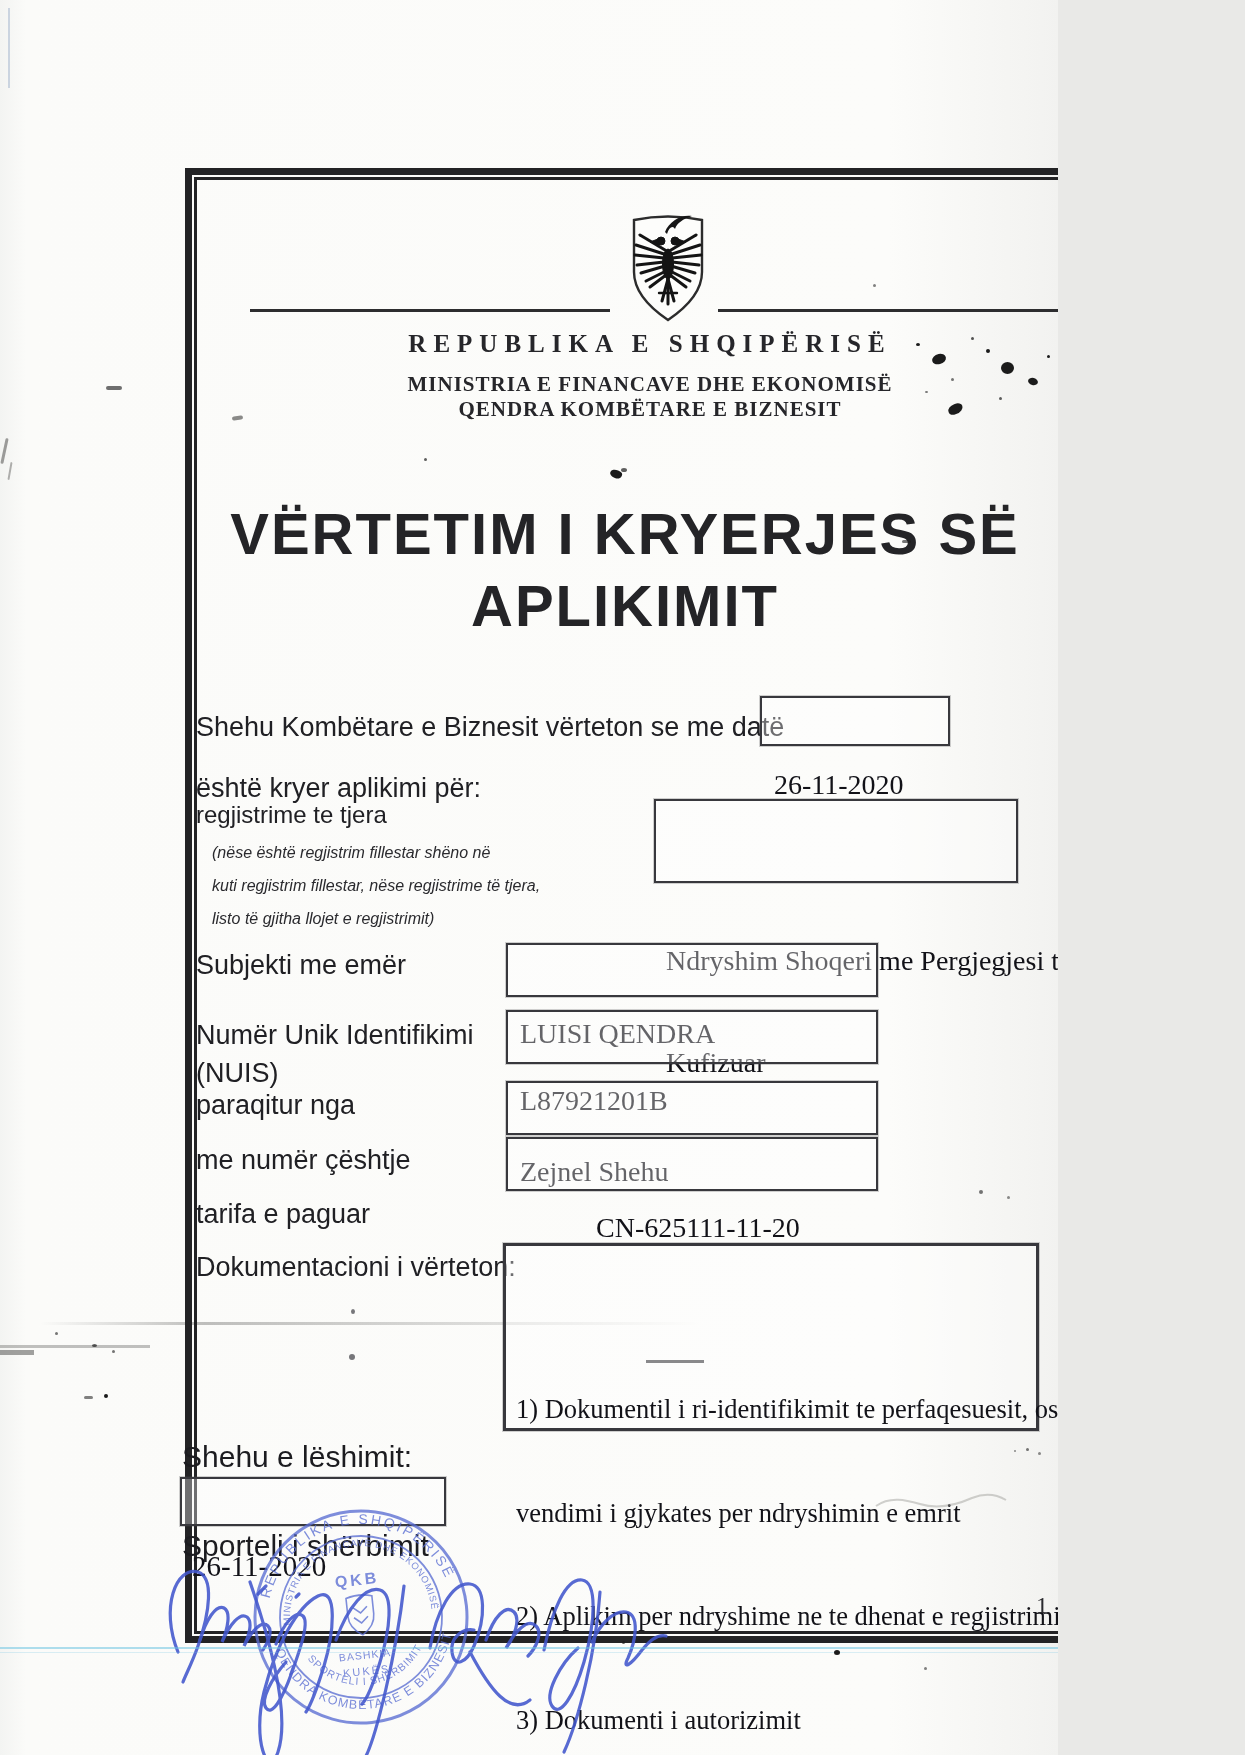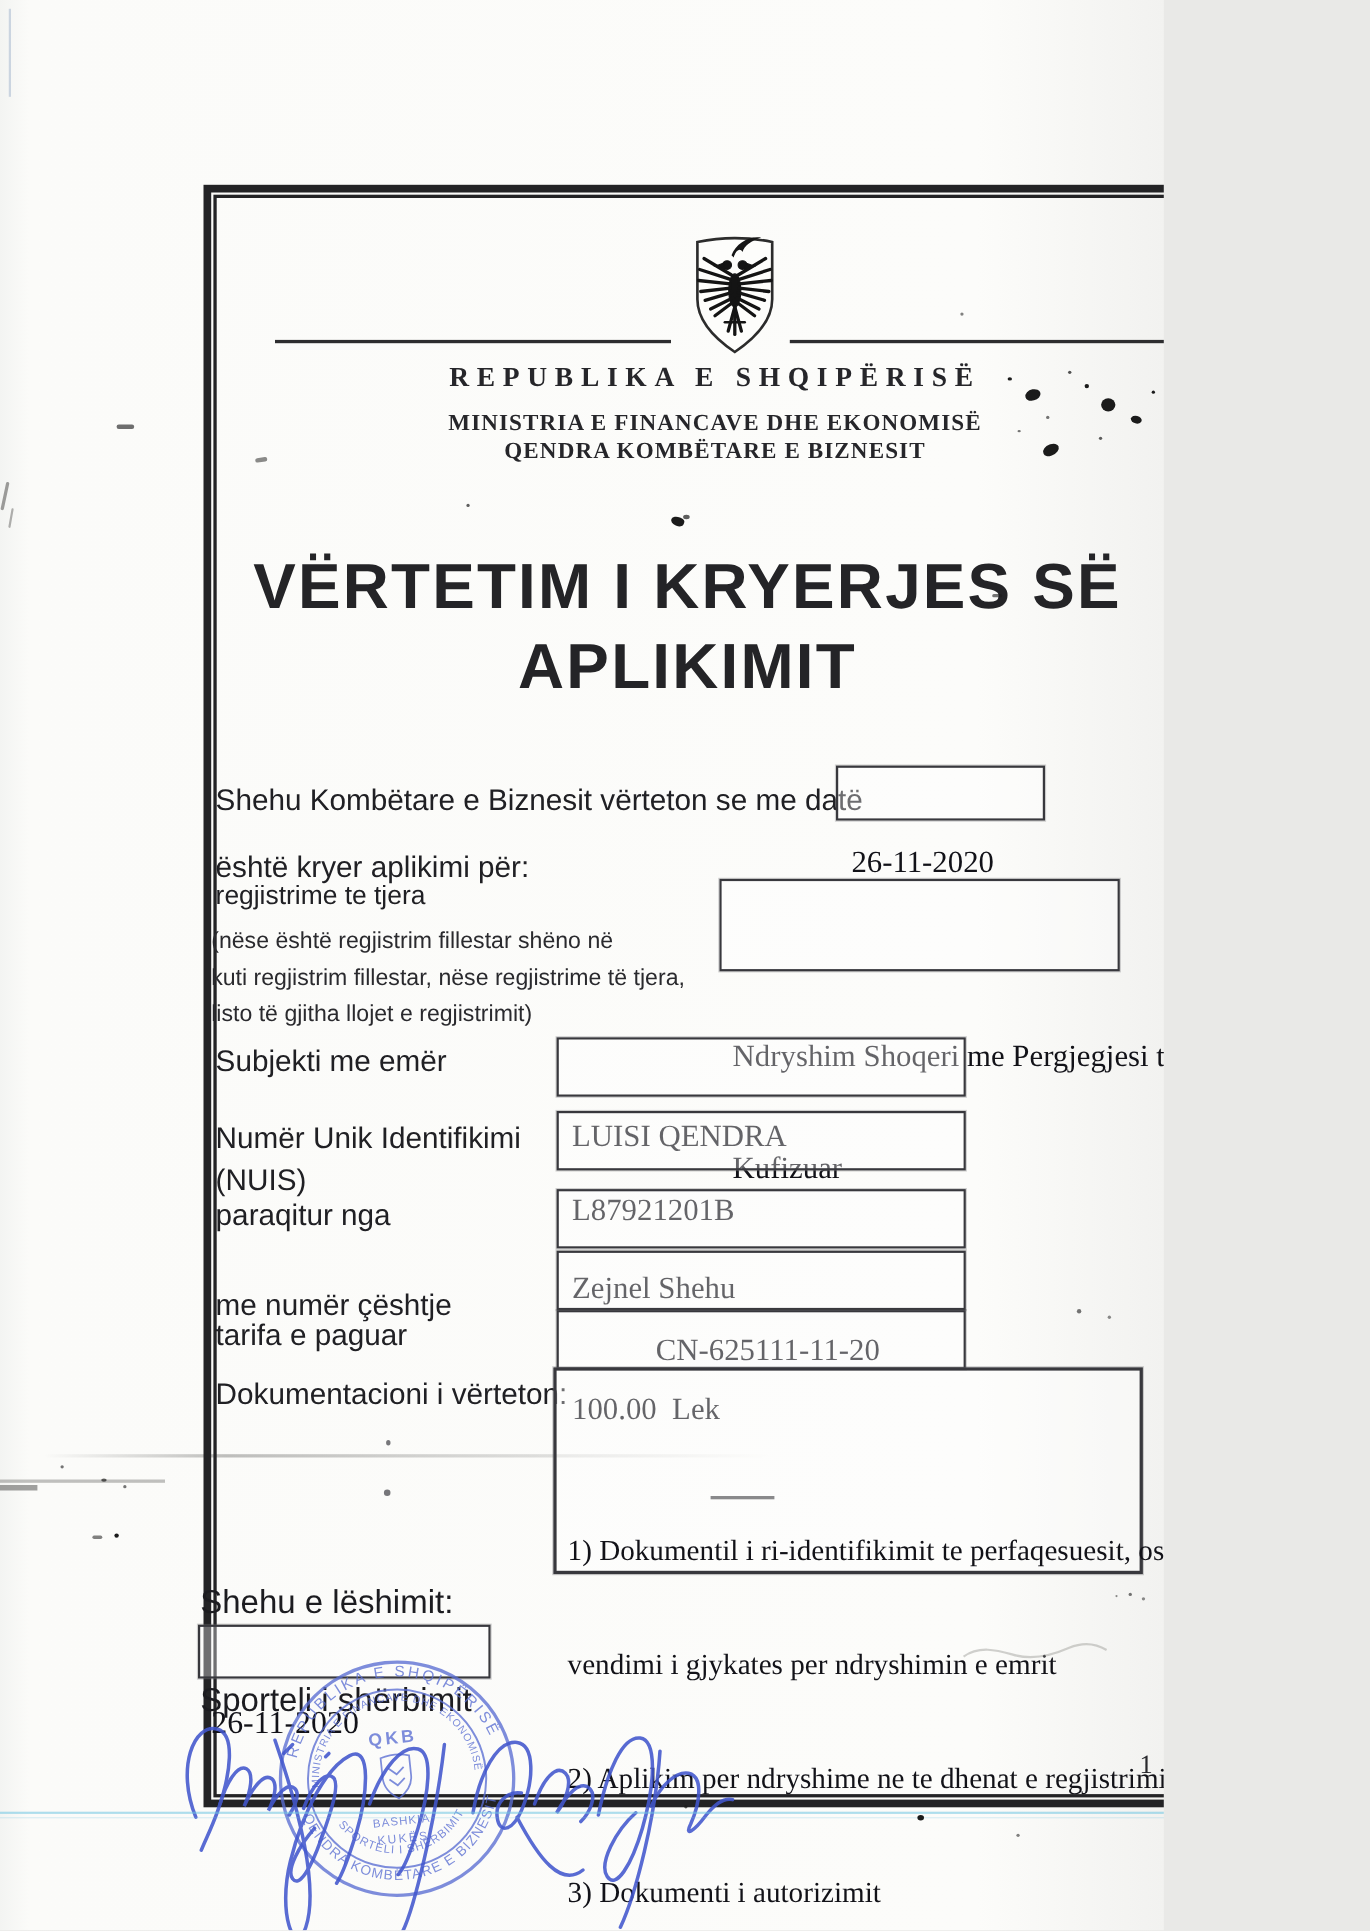--- a/index.html
+++ b/index.html
@@ -16,21 +16,21 @@
   .hdr-line{position:absolute;height:3px;background:#2d2d2f;z-index:2;}
   .hdr-text{position:absolute;left:210px;width:880px;text-align:center;z-index:2;
     font-family:"Liberation Serif",serif;font-weight:bold;color:#26262a;}
   .republic{top:330px;font-size:25px;letter-spacing:7px;}
   .ministry{top:372px;font-size:21px;letter-spacing:1px;}
   .qkb{top:397px;font-size:21px;letter-spacing:1px;}
   .title{position:absolute;left:190px;top:498px;width:870px;text-align:center;z-index:2;
     font-size:58px;font-weight:bold;letter-spacing:2px;line-height:72px;color:#242427;}
   
   .lbl{position:absolute;left:196px;font-size:27px;color:#202024;z-index:2;}
-  .lbl-sm{position:absolute;left:192px;font-size:21px;color:#2a2a2e;z-index:2;}
+  .lbl-sm{position:absolute;left:212px;font-size:16px;color:#2a2a2e;z-index:2;font-style:italic;}
   .lbl-lg{position:absolute;left:182px;font-size:30px;color:#1c1c20;z-index:2;}
   .vbox{position:absolute;border:2px solid #38383d;box-shadow:0 0 0 1px rgba(70,70,75,.25);
     background:rgba(255,255,255,.35);z-index:2;
     font-family:"Liberation Serif",serif;font-size:28px;color:#121218;white-space:pre;}
   .vbox .inner{padding:7px 0 0 12px;}
   .docbox{line-height:34.5px;font-size:26.5px;}
   .docbox .inner{padding:8px 0 0 10px;}
   
   .dot{position:absolute;background:#1b1b1b;border-radius:50%;z-index:4;}
   .streak{position:absolute;z-index:0;}
@@ -129,29 +129,26 @@
   <div class="lbl" style="top:1058px;">(NUIS)</div>
   <div class="vbox" style="left:506px;top:1010px;width:368px;height:50px;">
     <div class="inner" style="padding-top:9px;">L87921201B</div>
   </div>
 
   <div class="lbl" style="top:1090px;">paraqitur nga</div>
   <div class="vbox" style="left:506px;top:1081px;width:368px;height:50px;">
     <div class="inner" style="padding-top:9px;">Zejnel Shehu</div>
   </div>
 
-  <div class="lbl" style="top:1171px;">me numër çështje</div>
+  <div class="lbl" style="top:1145px;">me numër çështje</div>
   <div class="vbox" style="left:506px;top:1137px;width:368px;height:50px;">
     <div class="inner" style="padding-top:9px;text-align:center;">CN-625111-11-20</div>
   </div>
 
   <div class="lbl" style="top:1199px;">tarifa e paguar</div>
-  <div class="vbox" style="left:506px;top:1191px;width:368px;height:50px;">
-    <div class="inner" style="padding-top:9px;">100.00  Lek</div>
-  </div>
 
   <div class="lbl" style="top:1252px;">Dokumentacioni i vërteton:</div>
   <div class="vbox docbox" style="left:503px;top:1243px;width:530px;height:182px;border-width:3px;">
     <div class="inner">
       <div>1) Dokumentil i ri-identifikimit te perfaqesuesit, ose</div>
       <div>vendimi i gjykates per ndryshimin e emrit</div>
       <div>2) Aplikim per ndryshime ne te dhenat e regjistrimit</div>
       <div>3) Dokumenti i autorizimit</div>
       
     </div>

